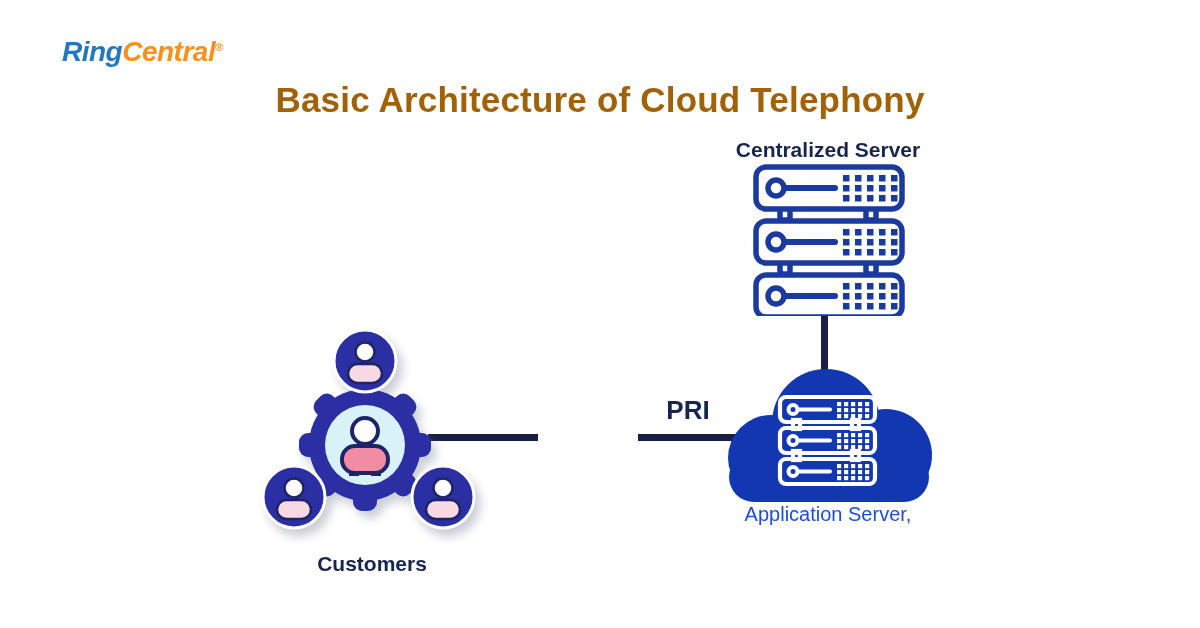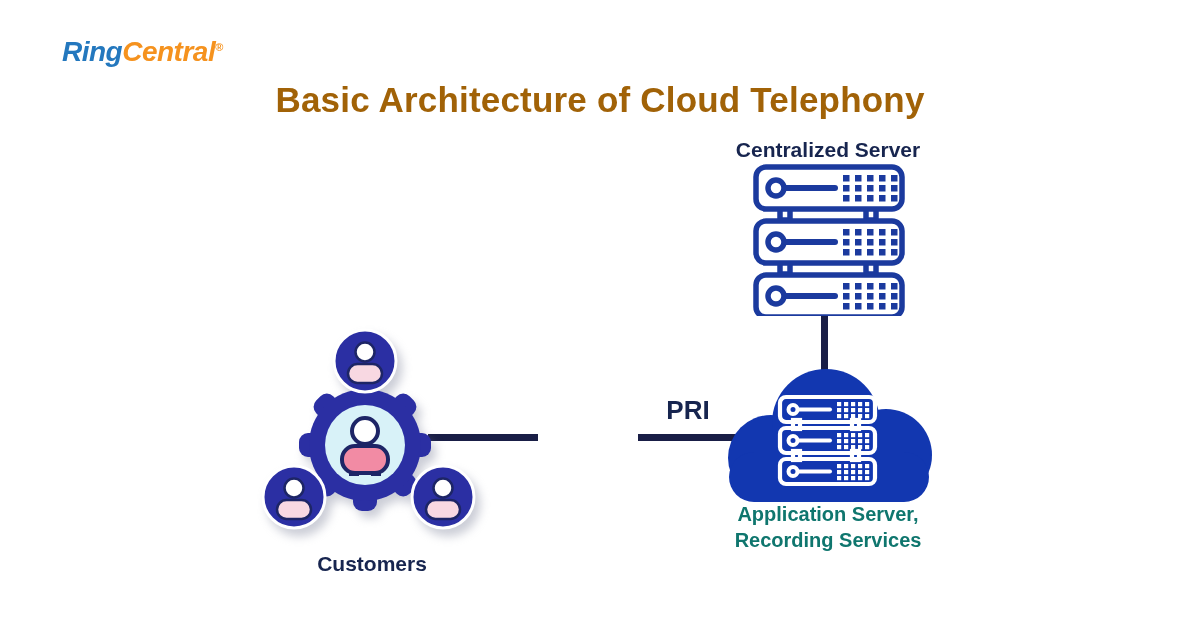--- a/index.html
+++ b/index.html
@@ -15,21 +15,21 @@
   .logo sup{font-size:11px;font-style:normal;color:#F5921E;vertical-align:super;}
   
   .title{position:absolute;left:0;top:80px;width:100%;text-align:center;
          font-size:35px;font-weight:700;color:#a16207;letter-spacing:0.2px;}
   
   .lbl{position:absolute;text-align:center;color:#17254F;font-weight:600;}
   .lbl-centralized{left:700px;width:256px;top:138px;font-size:21px;}
   .lbl-customers{left:292px;width:160px;top:552px;font-size:21px;}
   .lbl-pri{left:653px;width:70px;top:395px;font-size:26px;font-weight:700;}
   .caption{position:absolute;left:700px;width:256px;top:501px;text-align:center;
-           font-size:20px;font-weight:700;color:#0f766e;line-height:26px;}
+           font-size:20px;font-weight:400;color:#1d4ed8;line-height:26px;}
   
   .conn{position:absolute;background:#191E46;}
   .conn-v{left:821px;top:310px;width:7px;height:80px;}
   .conn-h1{left:428px;top:434px;width:110px;height:7px;}
   .conn-h2{left:638px;top:434px;width:100px;height:7px;}
   
   .pstn{position:absolute;left:531px;top:384px;width:112px;height:112px;
         border-radius:50%;background:#1C3FAA;display:flex;align-items:center;
         justify-content:center;color:#ffffff;font-size:29px;font-weight:600;
         letter-spacing:1px;filter:drop-shadow(3px 5px 4px rgba(120,125,150,0.25));}
@@ -210,21 +210,20 @@
             <rect x="71" y="17" width="4.2" height="4.2"></rect>
             <rect x="78" y="17" width="4.2" height="4.2"></rect>
             <rect x="85" y="17" width="4.2" height="4.2"></rect>
         </g>
       </g>
     </g>
   </svg>
 
   <div class="caption">
     <div>Application Server,</div>
-    <div>Recording Services</div>
   </div>
 
   <svg class="gear" viewBox="0 0 218 218">
 
     <g fill="#2B2FA3">
       <rect x="91" y="51" width="24" height="132" rx="9" transform="rotate(0 103 117)"></rect>
       <rect x="91" y="51" width="24" height="132" rx="9" transform="rotate(45 103 117)"></rect>
       <rect x="91" y="51" width="24" height="132" rx="9" transform="rotate(90 103 117)"></rect>
       <rect x="91" y="51" width="24" height="132" rx="9" transform="rotate(135 103 117)"></rect>
       <circle cx="103" cy="117" r="56"></circle>

